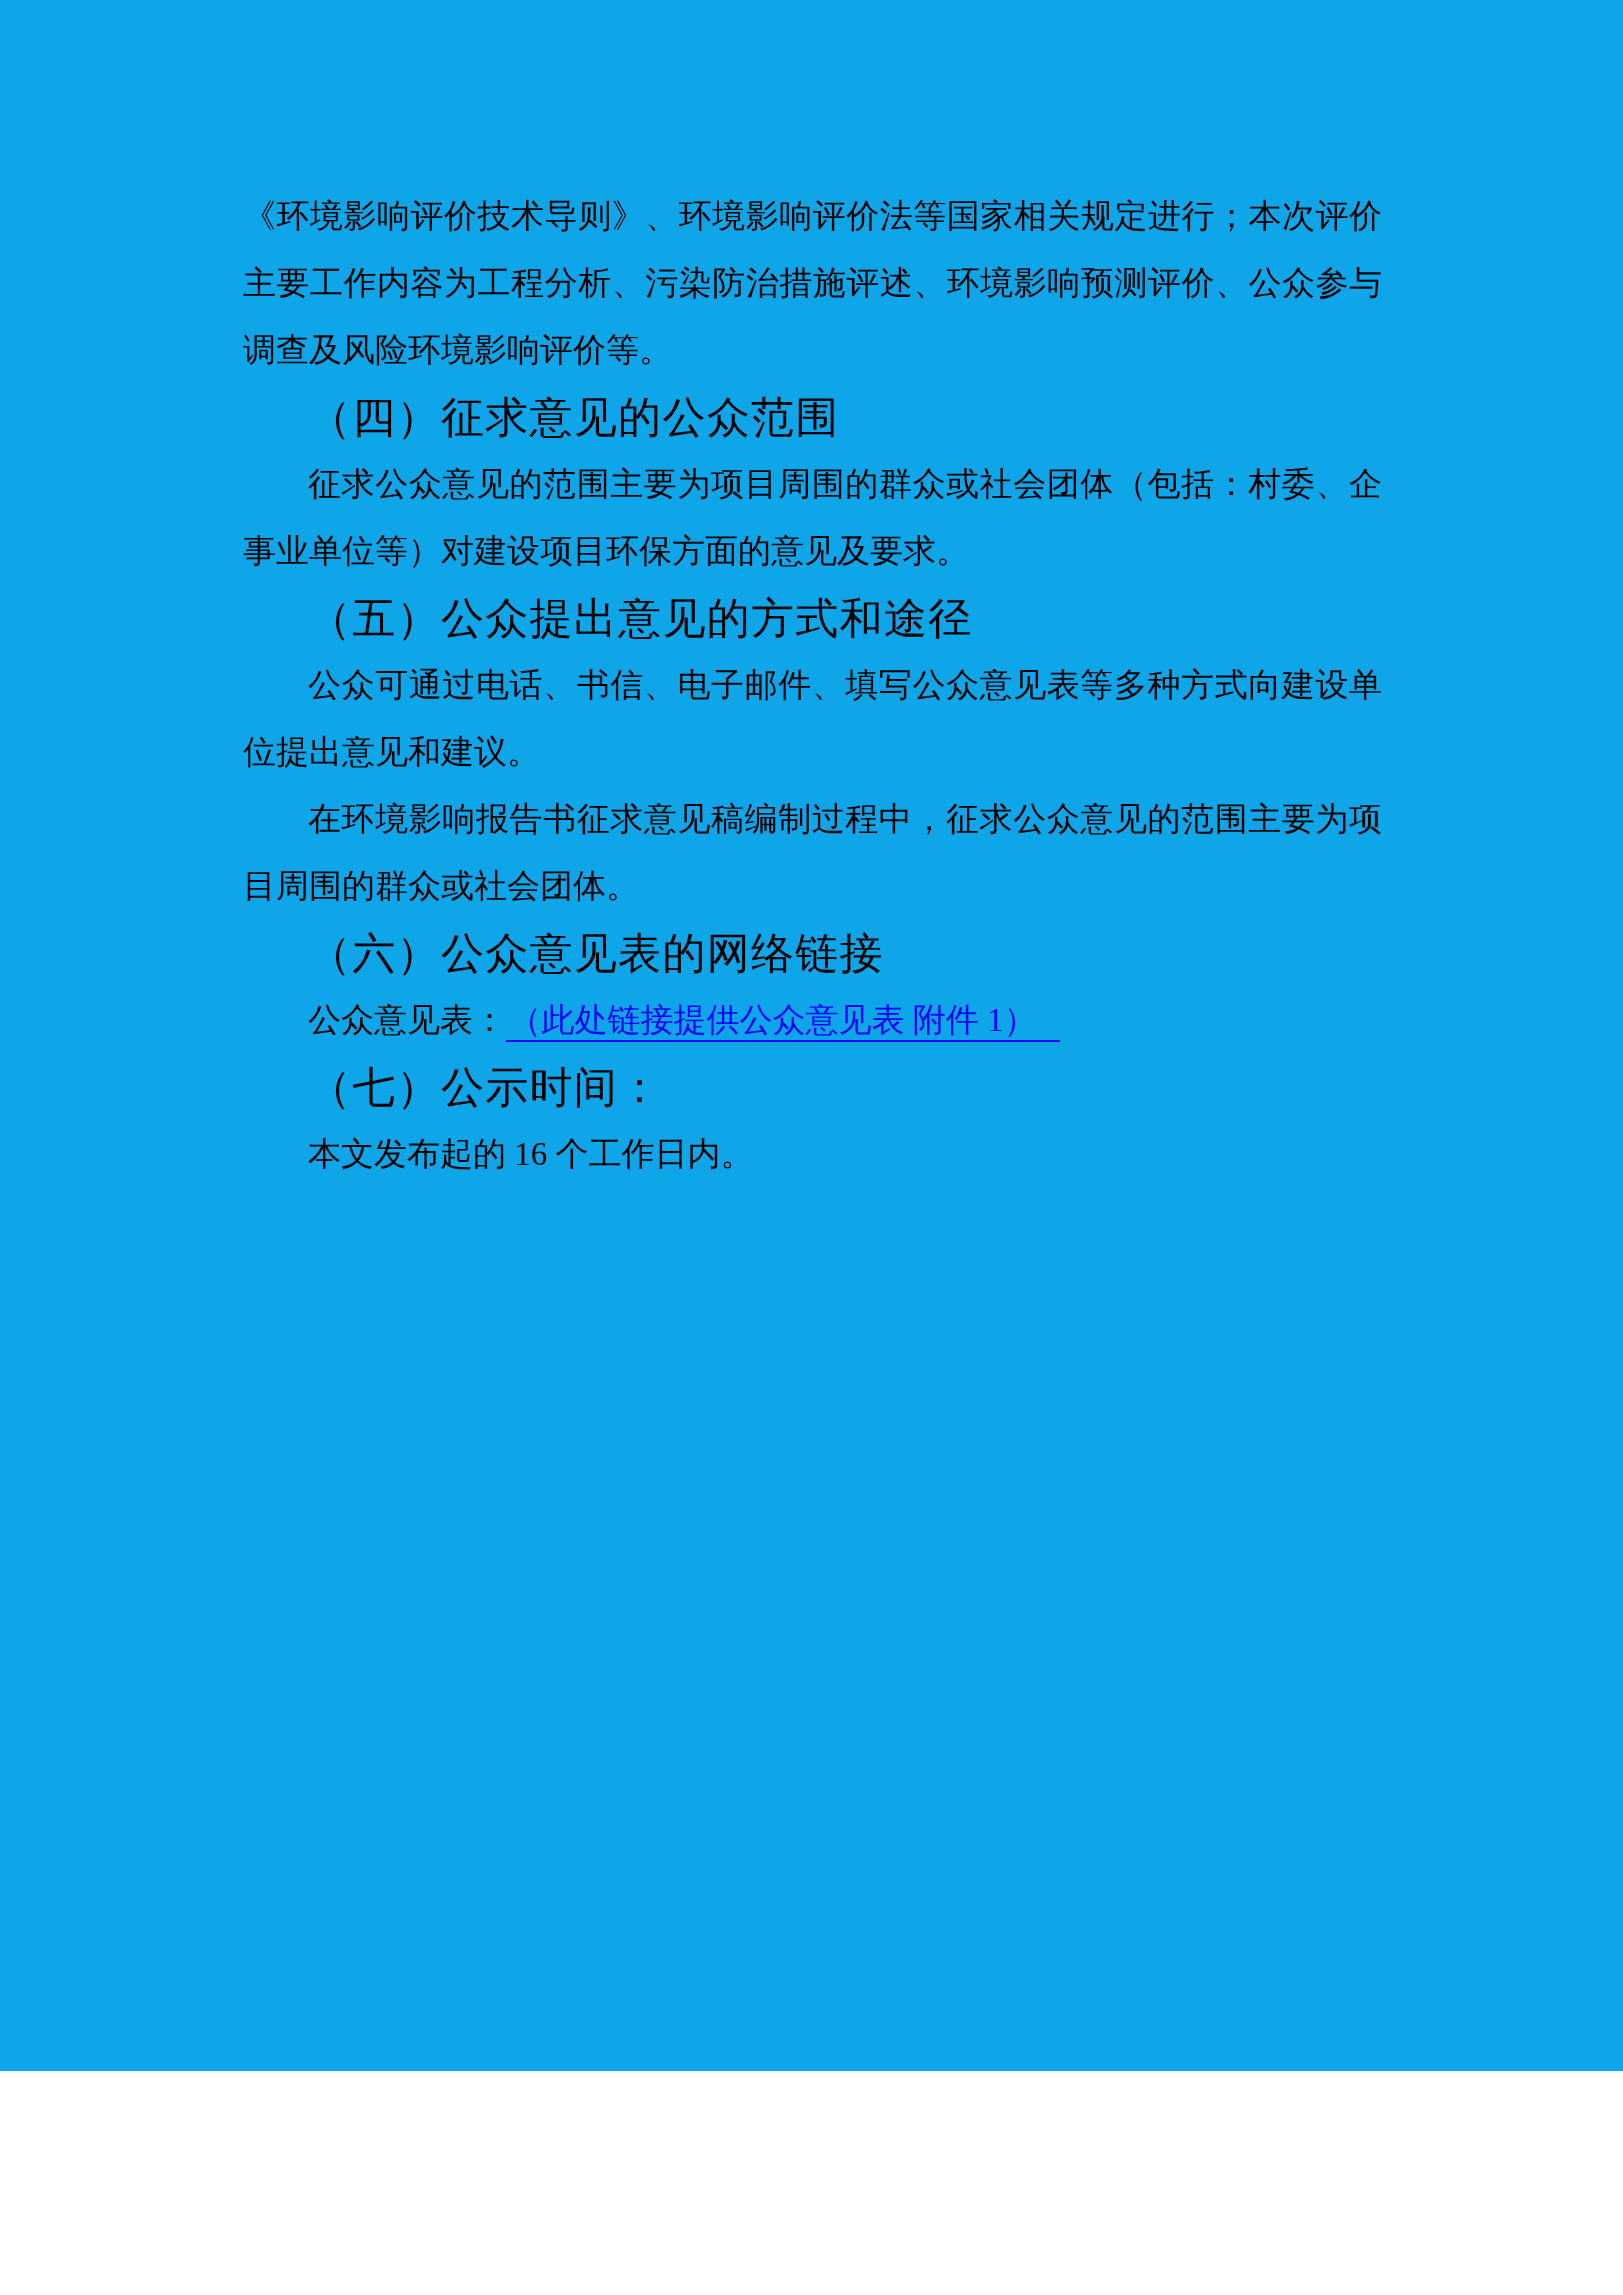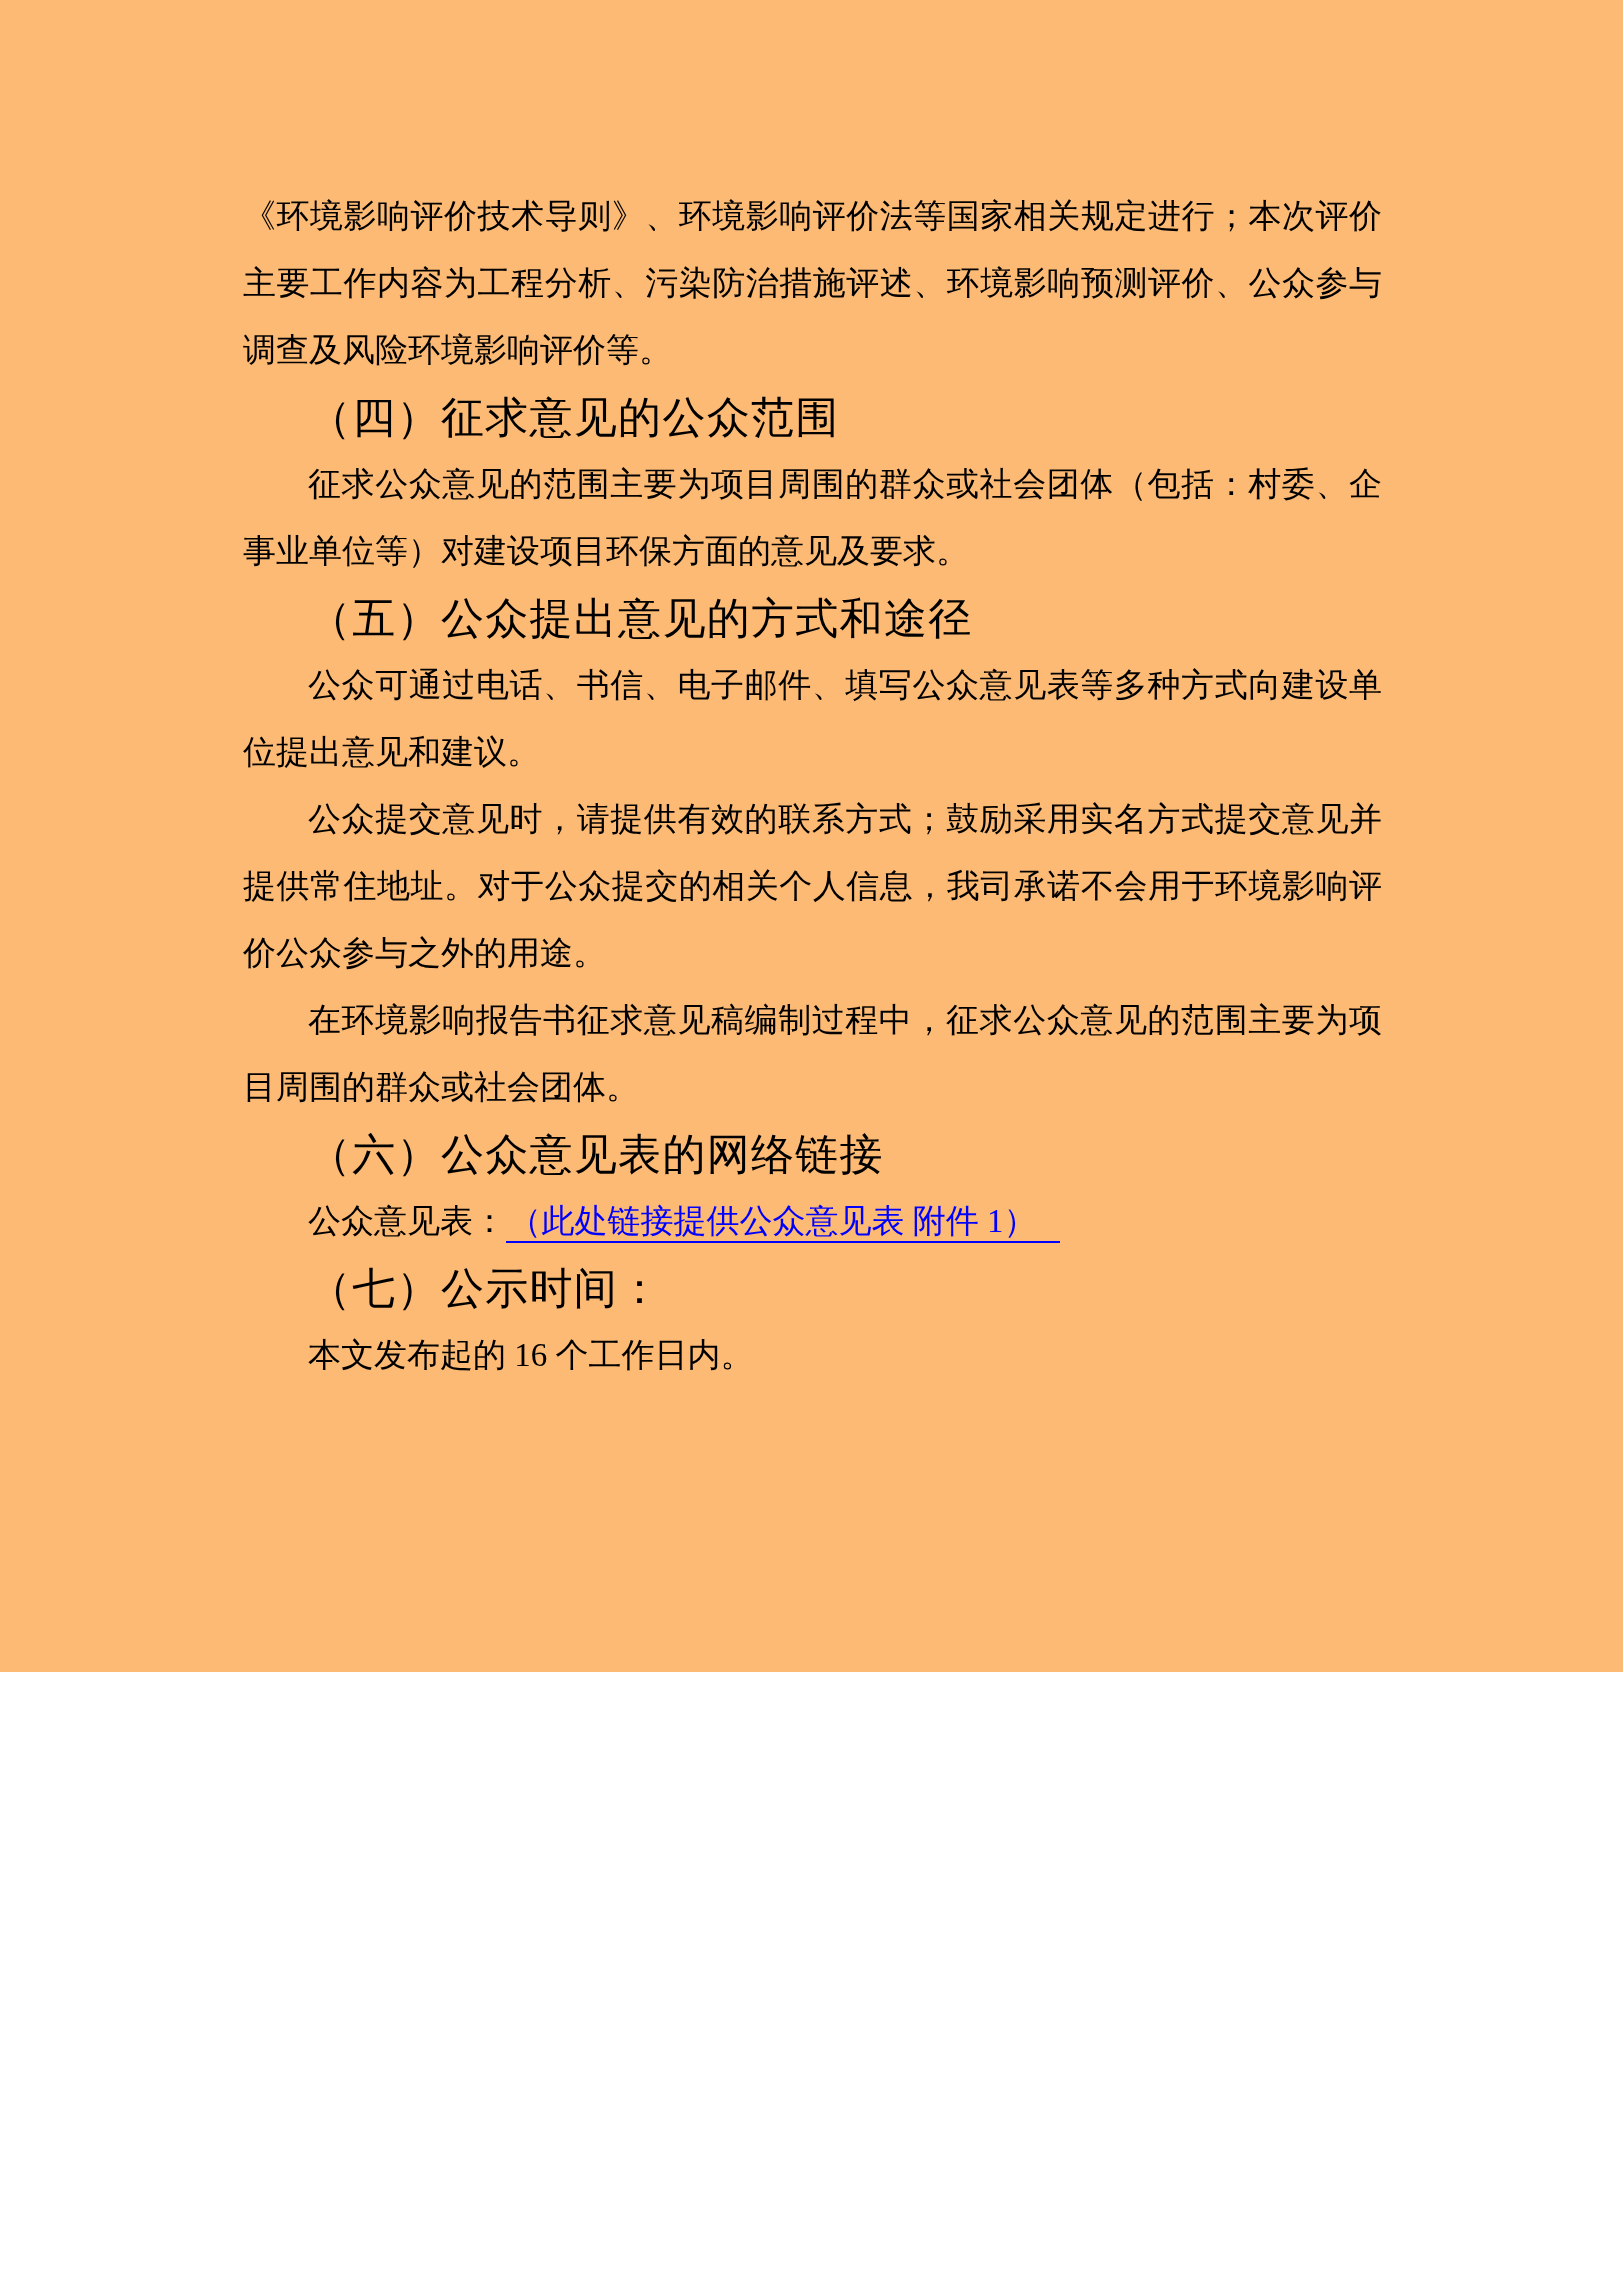--- a/index.html
+++ b/index.html
@@ -3,22 +3,22 @@
 <meta charset="utf-8">
 <style>
   html, body {
     margin: 0;
     padding: 0;
     background: #ffffff;
   }
   .page {
     position: relative;
     width: 1623px;
-    height: 1672px;
-    background: #fdba74;
+    height: 2071px;
+    background: #0ea5e9;
     color: #000000;
     font-family: "Liberation Serif", "DejaVu Serif", serif;
     overflow: hidden;
   }
   .content {
     position: absolute;
     left: 243px;
     top: 183px;
     width: 1139px;
     font-size: 33px;
@@ -76,21 +76,20 @@
     <p class="body-par no-indent">《环境影响评价技术导则》、环境影响评价法等国家相关规定进行；本次评价主要工作内容为工程分析、污染防治措施评述、环境影响预测评价、公众参与调查及风险环境影响评价等。</p>
 
     <h3 class="heading">（四）征求意见的公众范围</h3>
 
     <p class="body-par">征求公众意见的范围主要为项目周围的群众或社会团体（包括：村委、企事业单位等）对建设项目环保方面的意见及要求。</p>
 
     <h3 class="heading">（五）公众提出意见的方式和途径</h3>
 
     <p class="body-par">公众可通过电话、书信、电子邮件、填写公众意见表等多种方式向建设单位提出意见和建议。</p>
 
-    <p class="body-par">公众提交意见时，请提供有效的联系方式；鼓励采用实名方式提交意见并提供常住地址。对于公众提交的相关个人信息，我司承诺不会用于环境影响评价公众参与之外的用途。</p>
 
     <p class="body-par">在环境影响报告书征求意见稿编制过程中，征求公众意见的范围主要为项目周围的群众或社会团体。</p>
 
     <h3 class="heading">（六）公众意见表的网络链接</h3>
 
     <p class="body-par">
       <span class="link-label">公众意见表：</span><a href="#" class="doc-link">（此处链接提供公众意见表 附件 1）</a>
     </p>
 
     <h3 class="heading">（七）公示时间：</h3>

